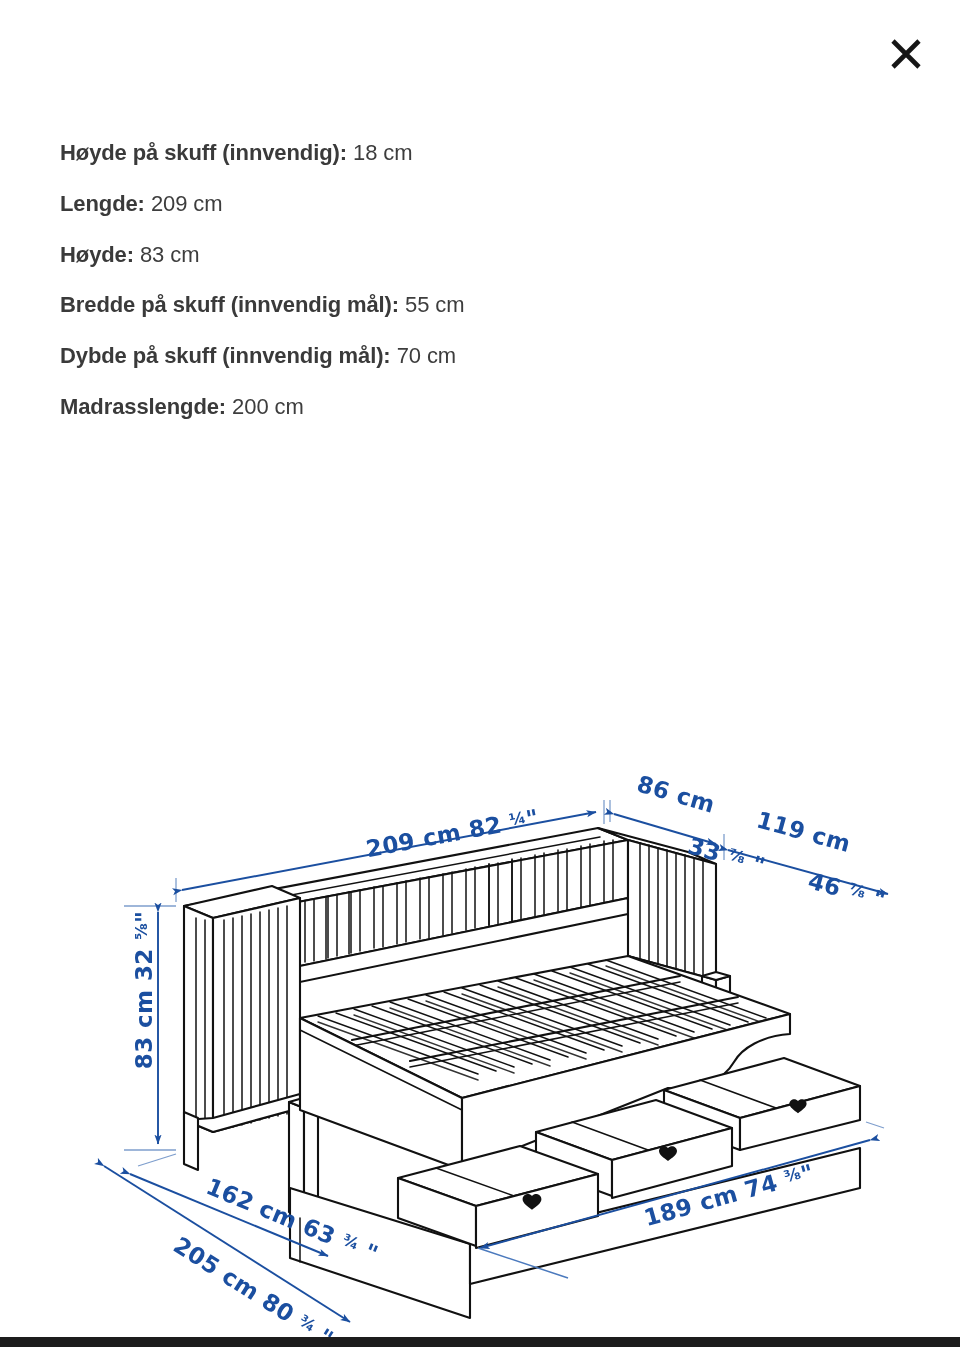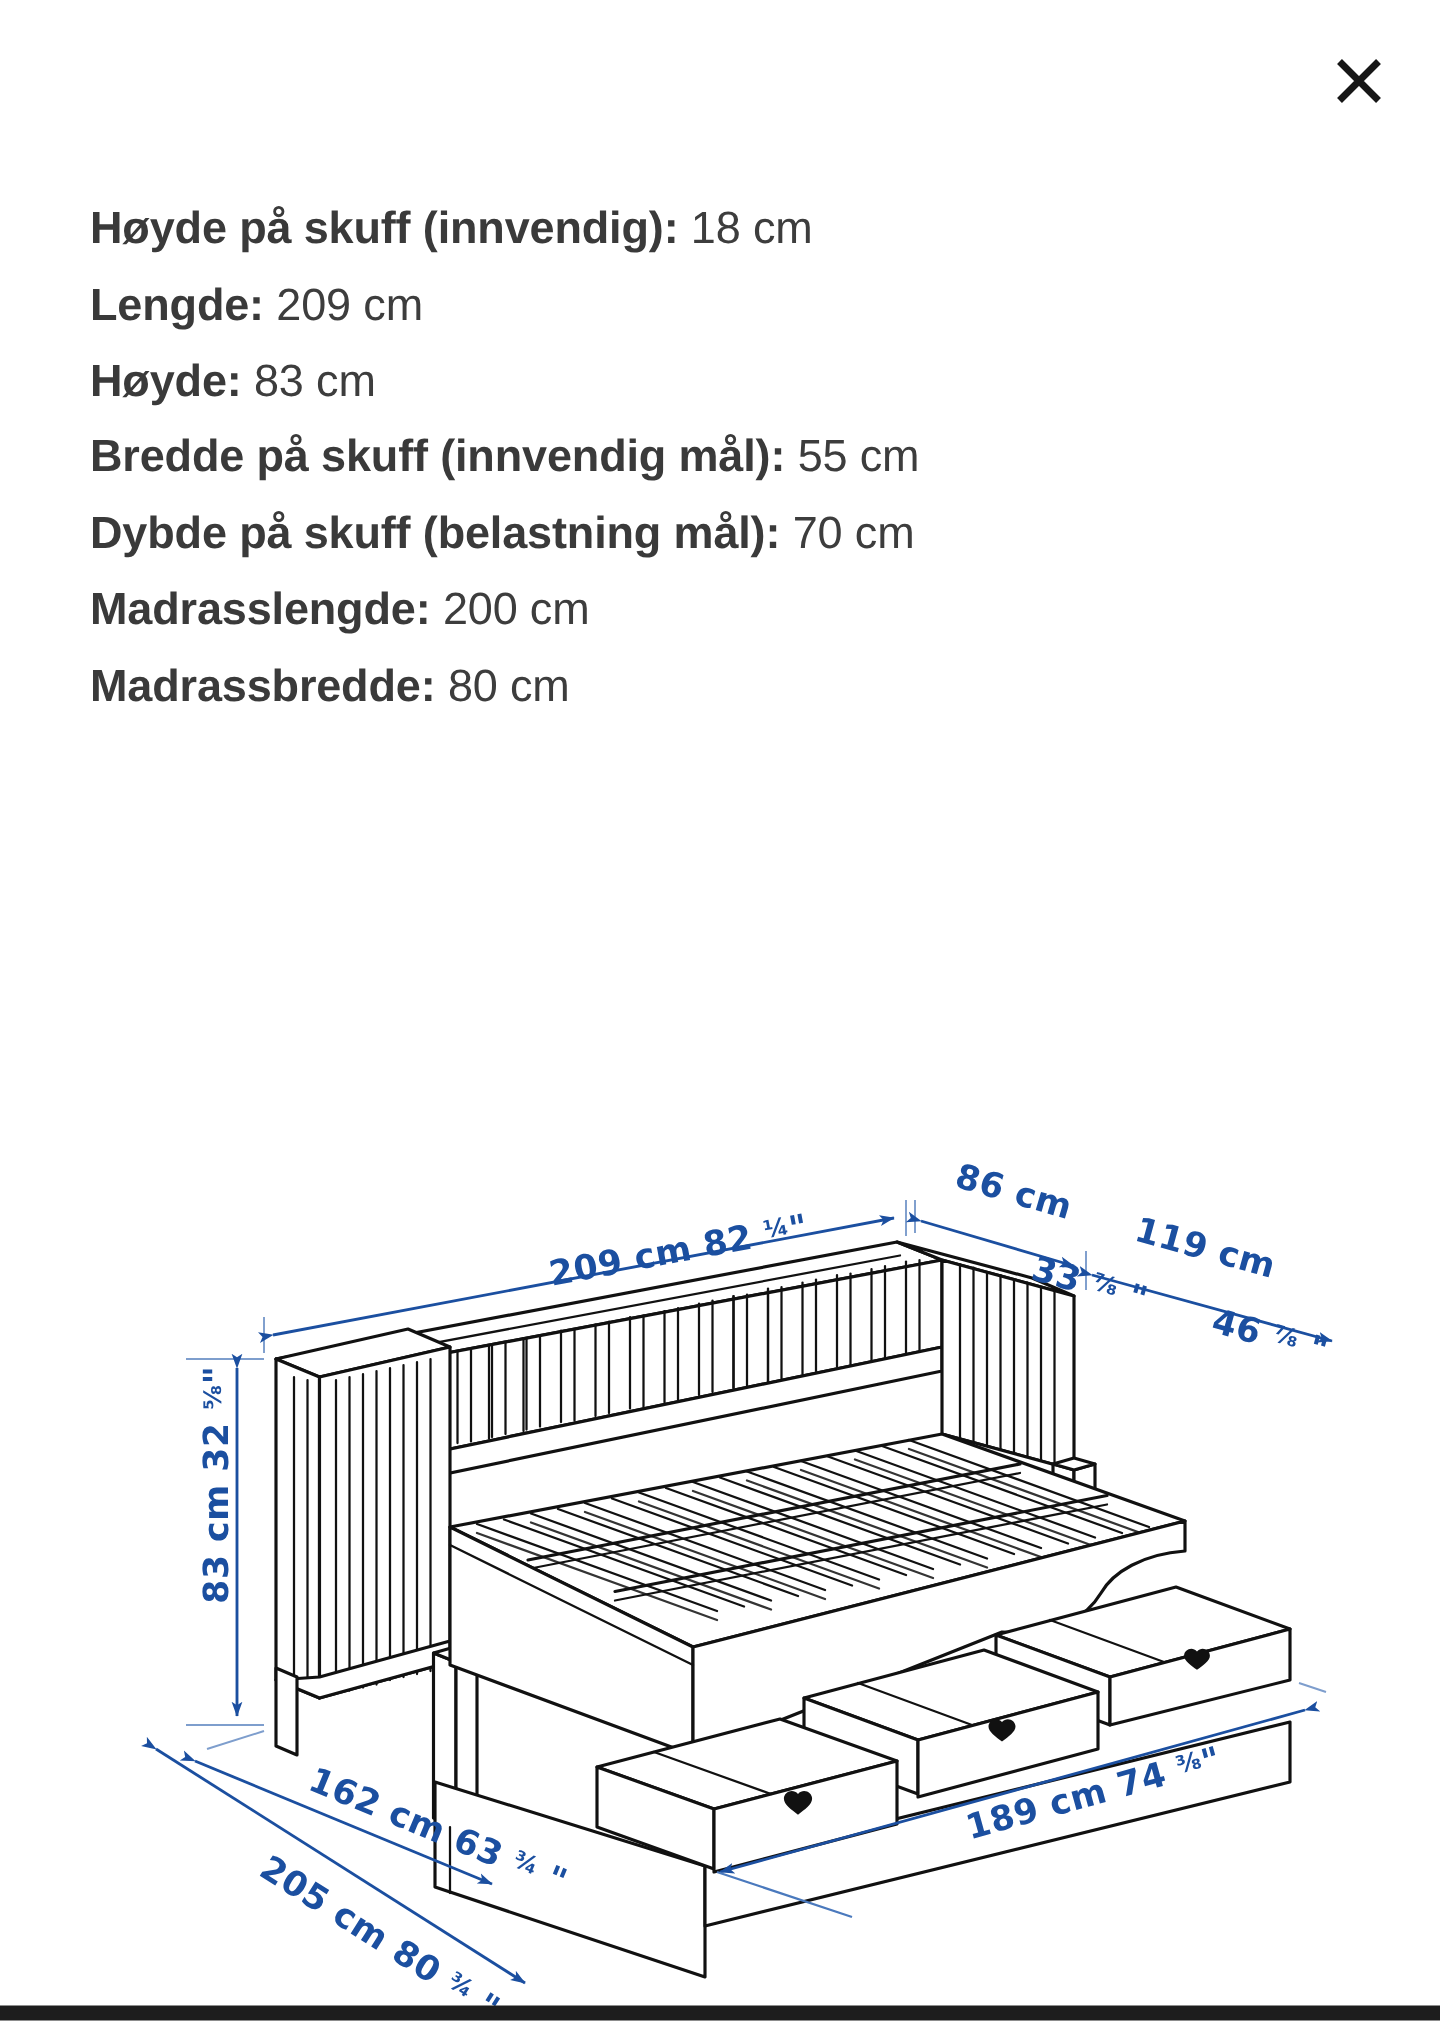--- a/index.html
+++ b/index.html
@@ -36,21 +36,21 @@
   #close-btn svg { display: block; }
 
   
   #spec-list {
     position: absolute;
     left: 60px;
     top: 128px;
     width: 840px;
   }
   .spec-row {
-    font-size: 30px;
+    font-size: 22px;
     line-height: 50.8px;
     color: #333333;
     white-space: nowrap;
     letter-spacing: -0.1px;
   }
   .spec-label {
     font-weight: 700;
     color: #3a3a3a;
   }
   .spec-value {
@@ -124,30 +124,26 @@
   </div>
   <div class="spec-row">
     <span class="spec-label">Høyde:</span>
     <span class="spec-value">83 cm</span>
   </div>
   <div class="spec-row">
     <span class="spec-label">Bredde på skuff (innvendig mål):</span>
     <span class="spec-value">55 cm</span>
   </div>
   <div class="spec-row">
-    <span class="spec-label">Dybde på skuff (belastning mål):</span>
+    <span class="spec-label">Dybde på skuff (innvendig mål):</span>
     <span class="spec-value">70 cm</span>
   </div>
   <div class="spec-row">
     <span class="spec-label">Madrasslengde:</span>
     <span class="spec-value">200 cm</span>
-  </div>
-  <div class="spec-row">
-    <span class="spec-label">Madrassbredde:</span>
-    <span class="spec-value">80 cm</span>
   </div>
 </div>
 
 <div id="drawing-wrap">
 <svg viewBox="0 0 960 620" xmlns="http://www.w3.org/2000/svg">
 
   <defs>
     <marker id="ar" markerWidth="11" markerHeight="11" refX="9.5" refY="4" orient="auto" markerUnits="userSpaceOnUse">
       <path d="M0,0.4 L10,4 L0,7.6 L2.4,4 Z" class="dim-arrow"></path>
     </marker>

